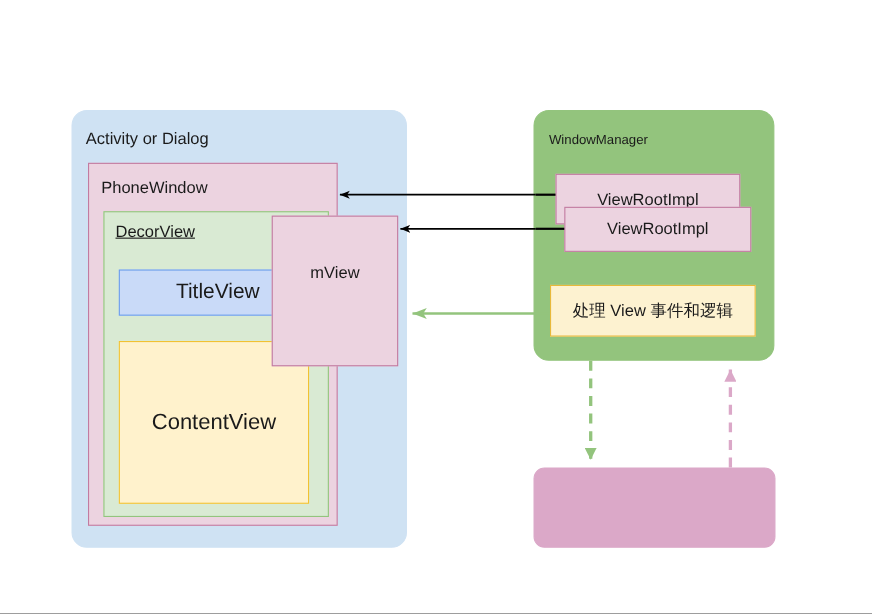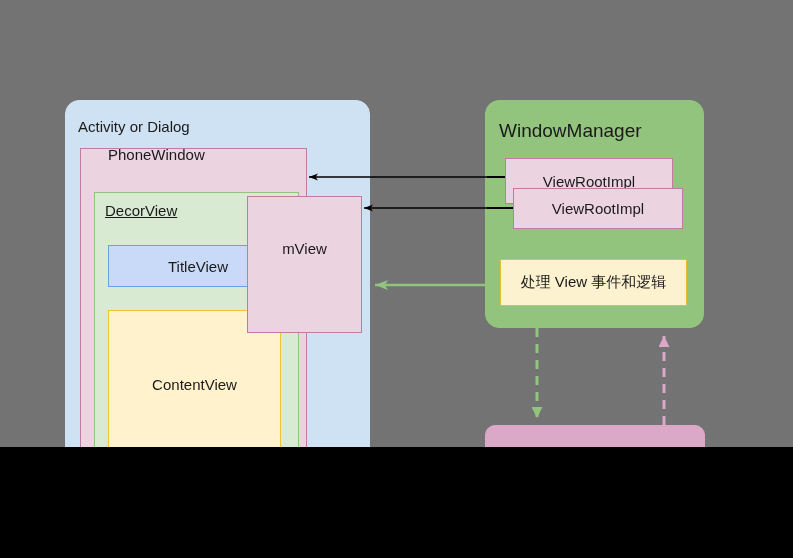--- a/index.html
+++ b/index.html
@@ -3,22 +3,22 @@
 <meta charset="utf-8">
 <style>
   html, body {
     margin: 0;
     padding: 0;
     background: #000000;
   }
   #canvas {
     position: relative;
     width: 793px;
-    height: 447px;
-    background: #737373;
+    height: 558px;
+    background: #ffffff;
     font-family: "Liberation Sans", "DejaVu Sans", sans-serif;
     overflow: hidden;
   }
   .box {
     position: absolute;
     box-sizing: border-box;
     color: #1a1a1a;
   }
   .lbl {
     position: absolute;
@@ -38,23 +38,22 @@
     font-size: 15px;
   }
 
   
   .phonewindow {
     left: 80px; top: 148px; width: 227px; height: 330px;
     background: #ecd3e0;
     border: 1px solid #c27ba0;
   }
   .phonewindow-label {
-    left: 92px; top: 146px;
-    font-size: 15px;
-    margin-left: 16px;
+    left: 92px; top: 162px;
+    font-size: 15px;
   }
 
   
   .decorview {
     left: 94px; top: 192px; width: 205px; height: 278px;
     background: #d9ead3;
     border: 1px solid #93c47d;
   }
   .decorview-label {
     left: 105px; top: 202px;
@@ -64,33 +63,33 @@
 
   
   .titleview {
     left: 108px; top: 245px; width: 180px; height: 42px;
     background: #c9daf8;
     border: 1px solid #6d9eeb;
   }
   .titleview-label {
     left: 108px; top: 245px; width: 180px; height: 42px;
     display: flex; align-items: center; justify-content: center;
-    font-size: 15px;
+    font-size: 19px;
   }
 
   
   .contentview {
     left: 108px; top: 310px; width: 173px; height: 148px;
     background: #fff2cc;
     border: 1px solid #f1c232;
   }
   .contentview-label {
     left: 108px; top: 310px; width: 173px; height: 148px;
     display: flex; align-items: center; justify-content: center;
-    font-size: 15px;
+    font-size: 20px;
   }
 
   
   .mview {
     left: 247px; top: 196px; width: 115px; height: 137px;
     background: #ecd3e0;
     border: 1px solid #c27ba0;
     z-index: 20;
   }
   .mview-label {
@@ -102,21 +101,21 @@
 
   
   .windowmanager {
     left: 485px; top: 100px; width: 219px; height: 228px;
     background: #93c47d;
     border: 1px solid #93c47d;
     border-radius: 14px;
   }
   .windowmanager-label {
     left: 499px; top: 120px;
-    font-size: 19px;
+    font-size: 12px;
   }
 
   
   .vri1 {
     left: 505px; top: 158px; width: 168px; height: 46px;
     background: #ecd3e0;
     border: 1px solid #c27ba0;
     z-index: 12;
   }
   .vri1-label {

